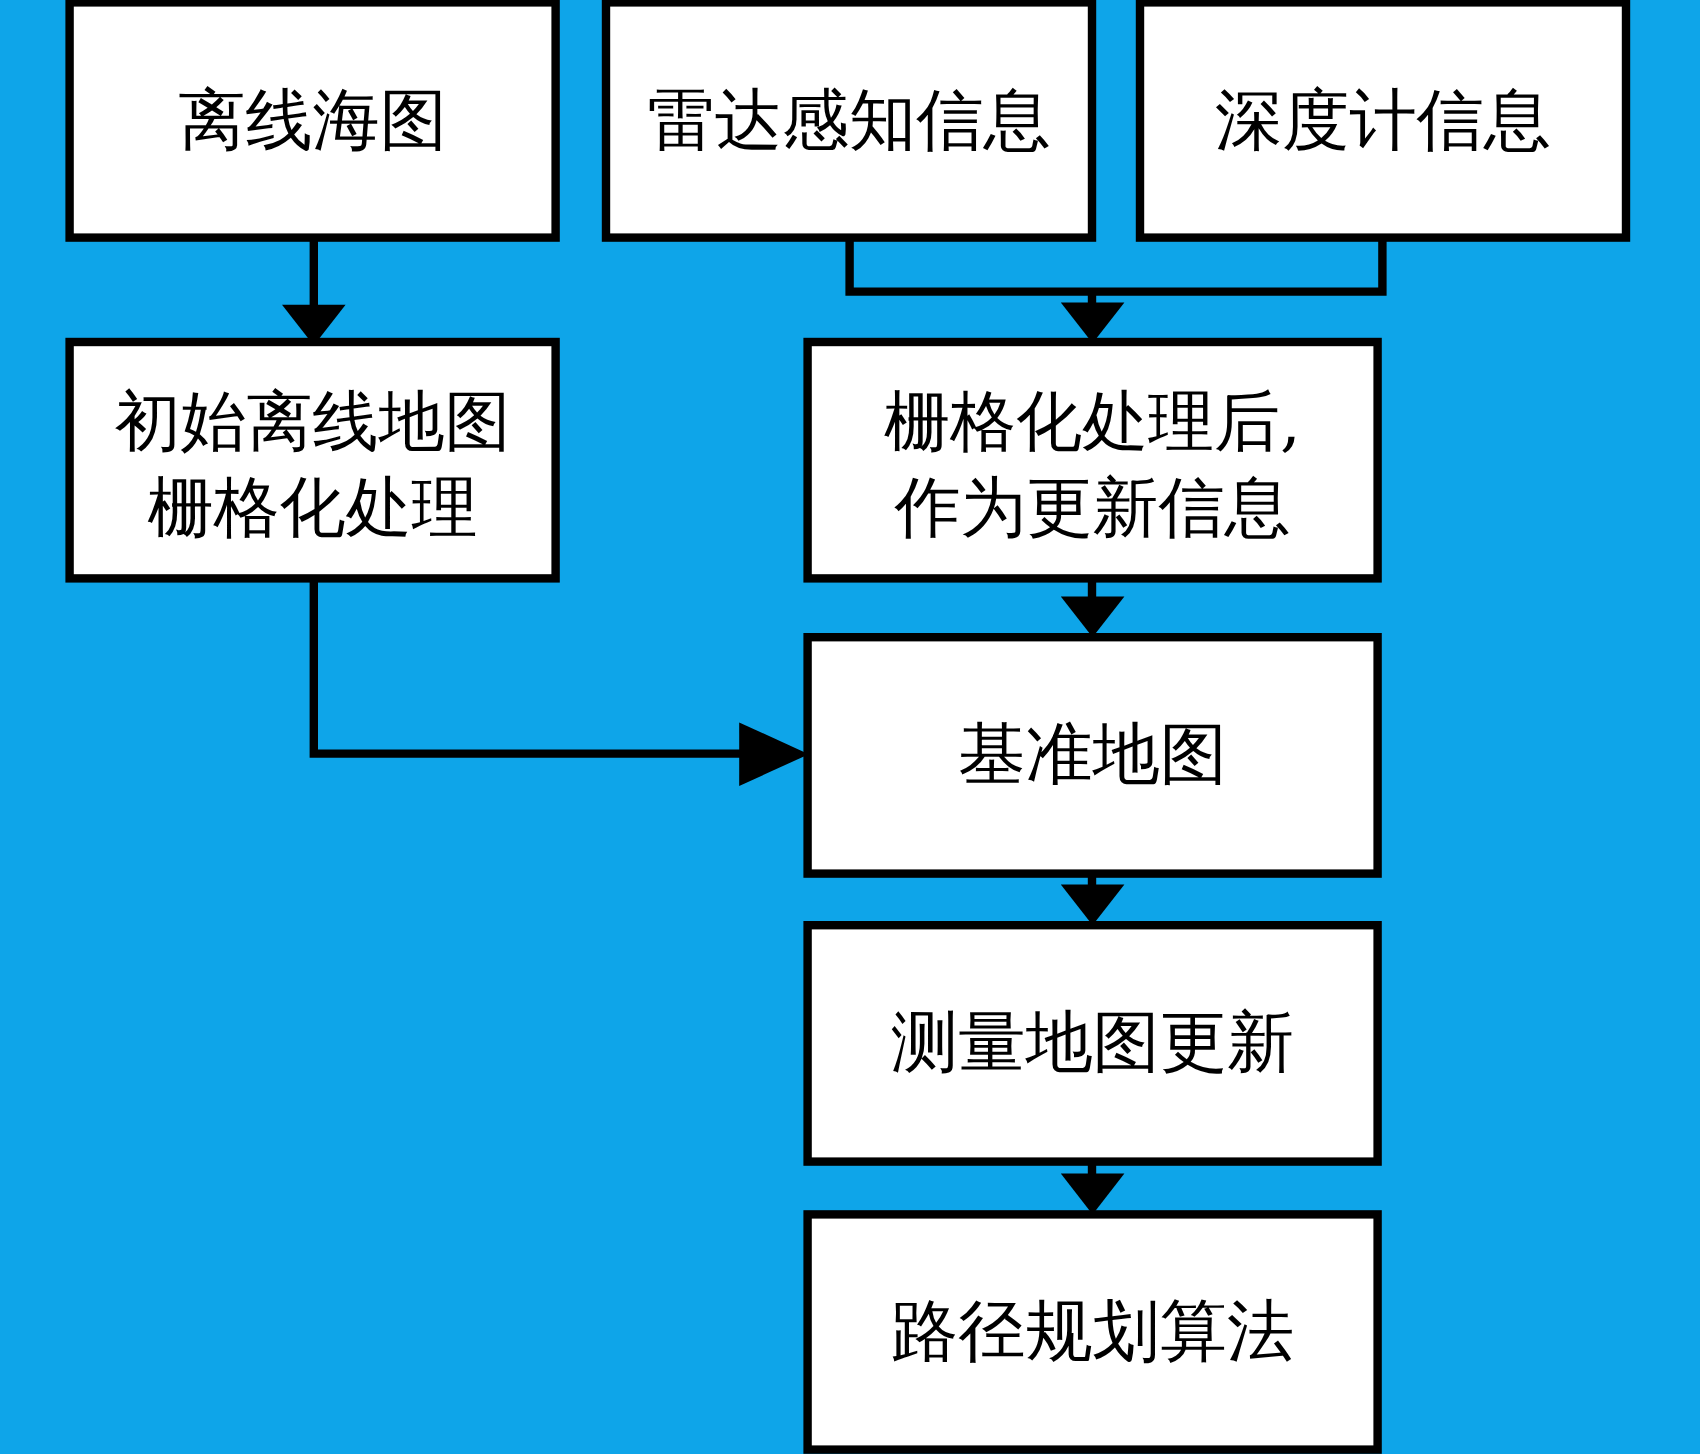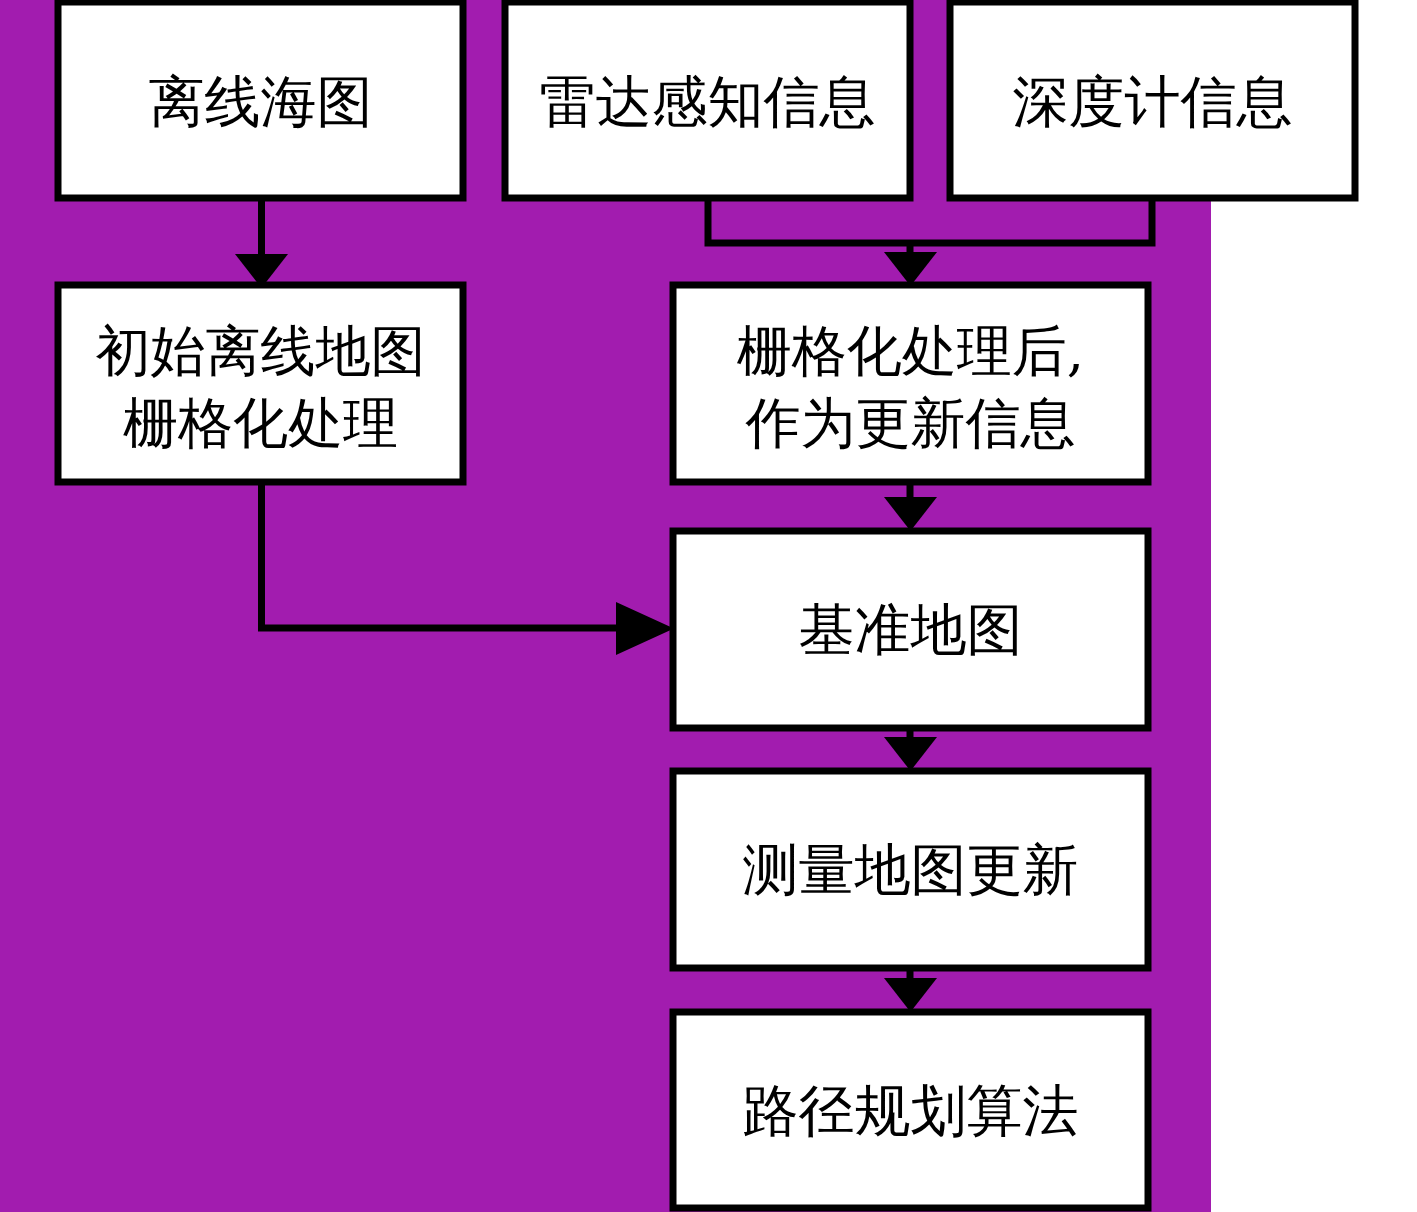--- a/index.html
+++ b/index.html
@@ -8,23 +8,23 @@
     background: #ffffff;
   }
   body {
     width: 1417px;
     height: 1212px;
     overflow: hidden;
     font-family: "DejaVu Sans", sans-serif;
   }
   #flowchart-root {
     position: relative;
-    width: 1211px;
+    width: 1417px;
     height: 1212px;
-    background: #a21caf;
+    background: #0ea5e9;
   }
   svg#flow-svg {
     position: absolute;
     top: 0;
     left: 0;
     width: 1417px;
     height: 1212px;
     display: block;
   }
   .node-box {

